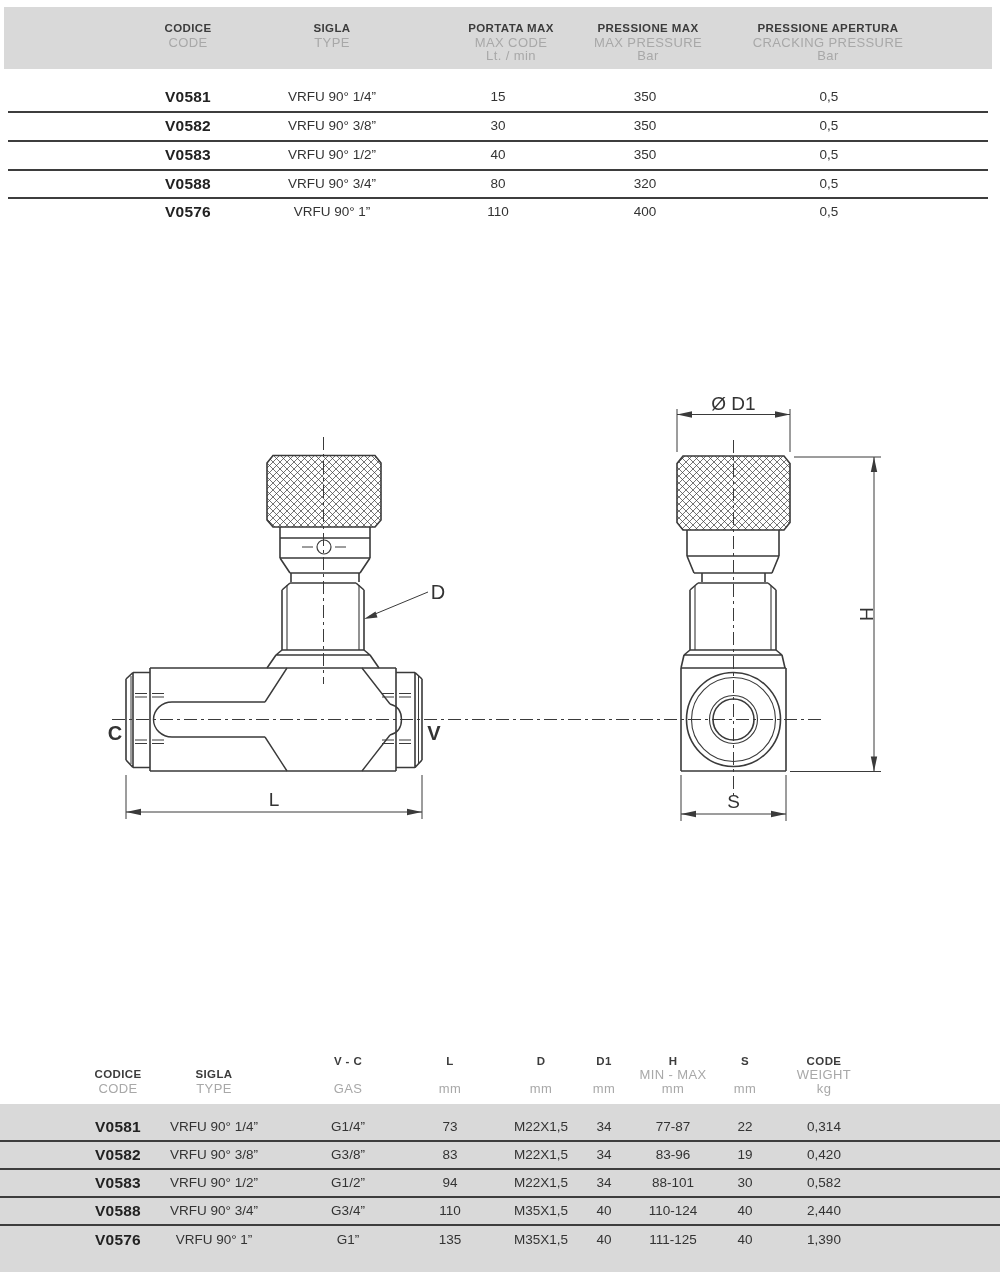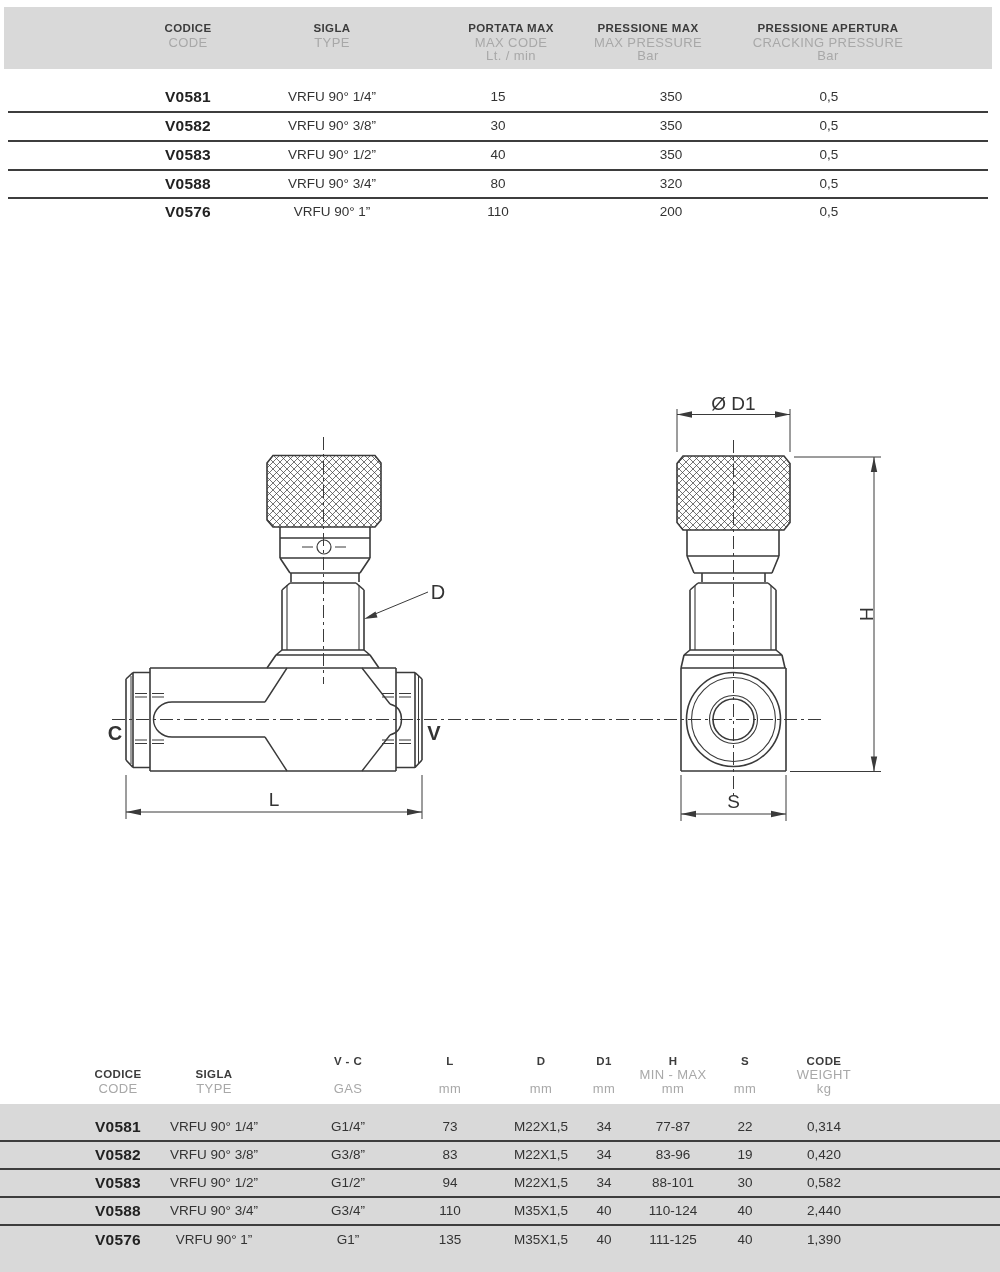--- a/index.html
+++ b/index.html
@@ -9,21 +9,21 @@
   .rule{position:absolute;height:2px;background:#3d3d3d;}
   .hl1{position:absolute;transform:translateX(-50%);white-space:nowrap;
        font-size:11.5px;font-weight:bold;color:#3c3c3c;letter-spacing:.4px;line-height:13px;}
   .hl2{position:absolute;transform:translateX(-50%);white-space:nowrap;
        font-size:13px;color:#a8a8a8;letter-spacing:.4px;line-height:13px;}
   .trow{position:absolute;left:0;width:1000px;height:20px;}
   .cell{position:absolute;top:0;transform:translateX(-50%);white-space:nowrap;
         font-size:13.5px;color:#333;line-height:20px;}
   .code{font-weight:bold;font-size:15.5px;color:#222;letter-spacing:.2px;}
   
-  .cx1{left:188px}.cx2{left:332px}.cx3{left:498px}.cx4{left:671px}.cx5{left:829px}
+  .cx1{left:188px}.cx2{left:332px}.cx3{left:498px}.cx4{left:645px}.cx5{left:829px}
   
   .bx1{left:118px}.bx2{left:214px}.bx3{left:348px}.bx4{left:450px}.bx5{left:541px}
   .bx6{left:604px}.bx7{left:673px}.bx8{left:745px}.bx9{left:824px}
   .fig{position:absolute;left:0;top:380px;width:1000px;height:450px;}
   .fig text{fill:#333;font-family:"Liberation Sans",sans-serif;}
 </style>
 </head>
 <body>
 
 <div class="page">
@@ -75,21 +75,21 @@
     <span class="cell cx2">VRFU 90° 3/4”</span>
     <span class="cell cx3">80</span>
     <span class="cell cx4">320</span>
     <span class="cell cx5">0,5</span>
   </div>
   <div class="rule" style="left:8px;top:197px;width:980px"></div>
   <div class="trow" style="top:202px">
     <span class="cell code cx1">V0576</span>
     <span class="cell cx2">VRFU 90° 1”</span>
     <span class="cell cx3">110</span>
-    <span class="cell cx4">200</span>
+    <span class="cell cx4">400</span>
     <span class="cell cx5">0,5</span>
   </div>
 
   <svg class="fig" viewBox="0 380 1000 450">
     <defs>
       <pattern id="knurl" width="7" height="7" patternUnits="userSpaceOnUse">
         <path d="M0,7 L7,0 M0,0 L7,7" stroke="#3a3a3a" stroke-width="0.7" fill="none"></path>
       </pattern>
     </defs>
 

